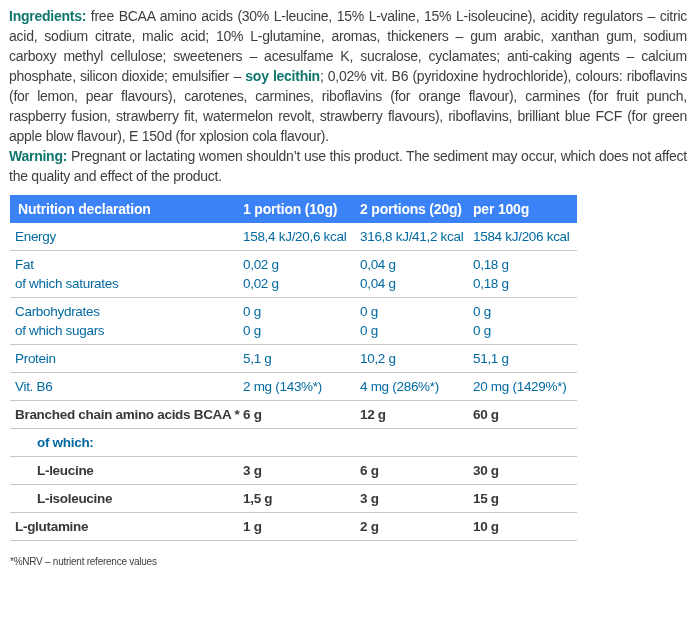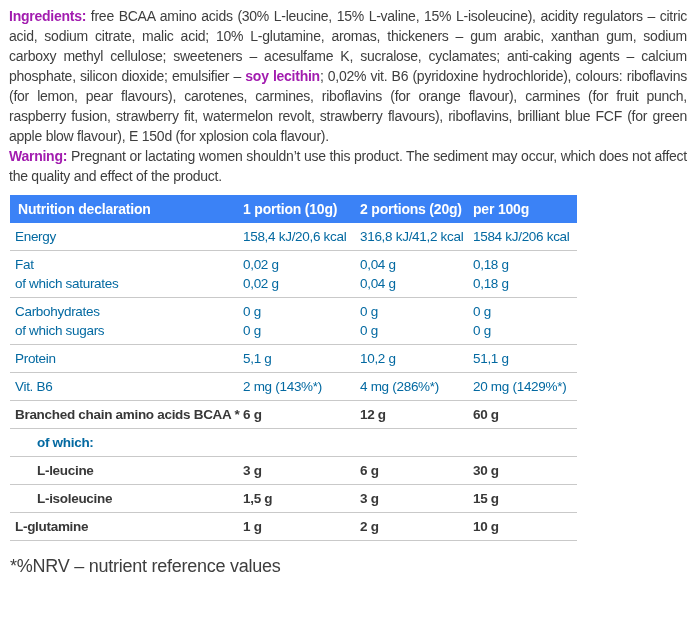--- a/index.html
+++ b/index.html
@@ -18,21 +18,21 @@
     padding: 6px 8px 0 9px;
   }
   .para {
     margin: 0;
     text-align: justify;
     font-size: 14px;
     line-height: 20px;
     letter-spacing: -0.25px;
     color: #3e3e3e;
   }
-  .para b { color: #a21caf; }
+  .para b { color: #0f766e; }
 
   table.nutrition {
     border-collapse: collapse;
     table-layout: fixed;
     width: 567px;
     margin: 9px 0 0 1px;
   }
   col.c1 { width: 233px; }
   col.c2 { width: 117px; }
   col.c3 { width: 113px; }
@@ -60,21 +60,21 @@
     vertical-align: top;
     white-space: nowrap;
     overflow: visible;
   }
   table.nutrition td:first-child { padding-left: 5px; }
   tr.bold td { font-weight: bold; color: #383838; }
   tr.indent td:first-child { padding-left: 27px; font-weight: bold; }
 
   .footnote {
     margin: 15px 0 0 1px;
-    font-size: 18px;
+    font-size: 10px;
     letter-spacing: -0.25px;
     color: #3e3e3e;
   }
 </style>
 </head>
 <body>
 
 <div class="page">
 
   <p class="para"><b>Ingredients:</b><span> free BCAA amino acids (30% L-leucine, 15% L-valine, 15% L-isoleucine), acidity regulators – citric acid, sodium citrate, malic acid; 10% L-glutamine, aromas,  thickeners – gum arabic, xanthan gum, sodium carboxy methyl cellulose; sweeteners – acesulfame K, sucralose, cyclamates; anti-caking agents – calcium phosphate, silicon dioxide; emulsifier – </span><b>soy lecithin</b><span>; 0,02% vit. B6 (pyridoxine hydrochloride), colours: riboflavins (for lemon, pear flavours), carotenes, carmines, riboflavins (for orange flavour), carmines  (for fruit punch, raspberry fusion, strawberry fit, watermelon revolt, strawberry flavours), riboflavins, brilliant blue FCF (for green apple blow flavour), E 150d  (for xplosion cola flavour).</span></p>

